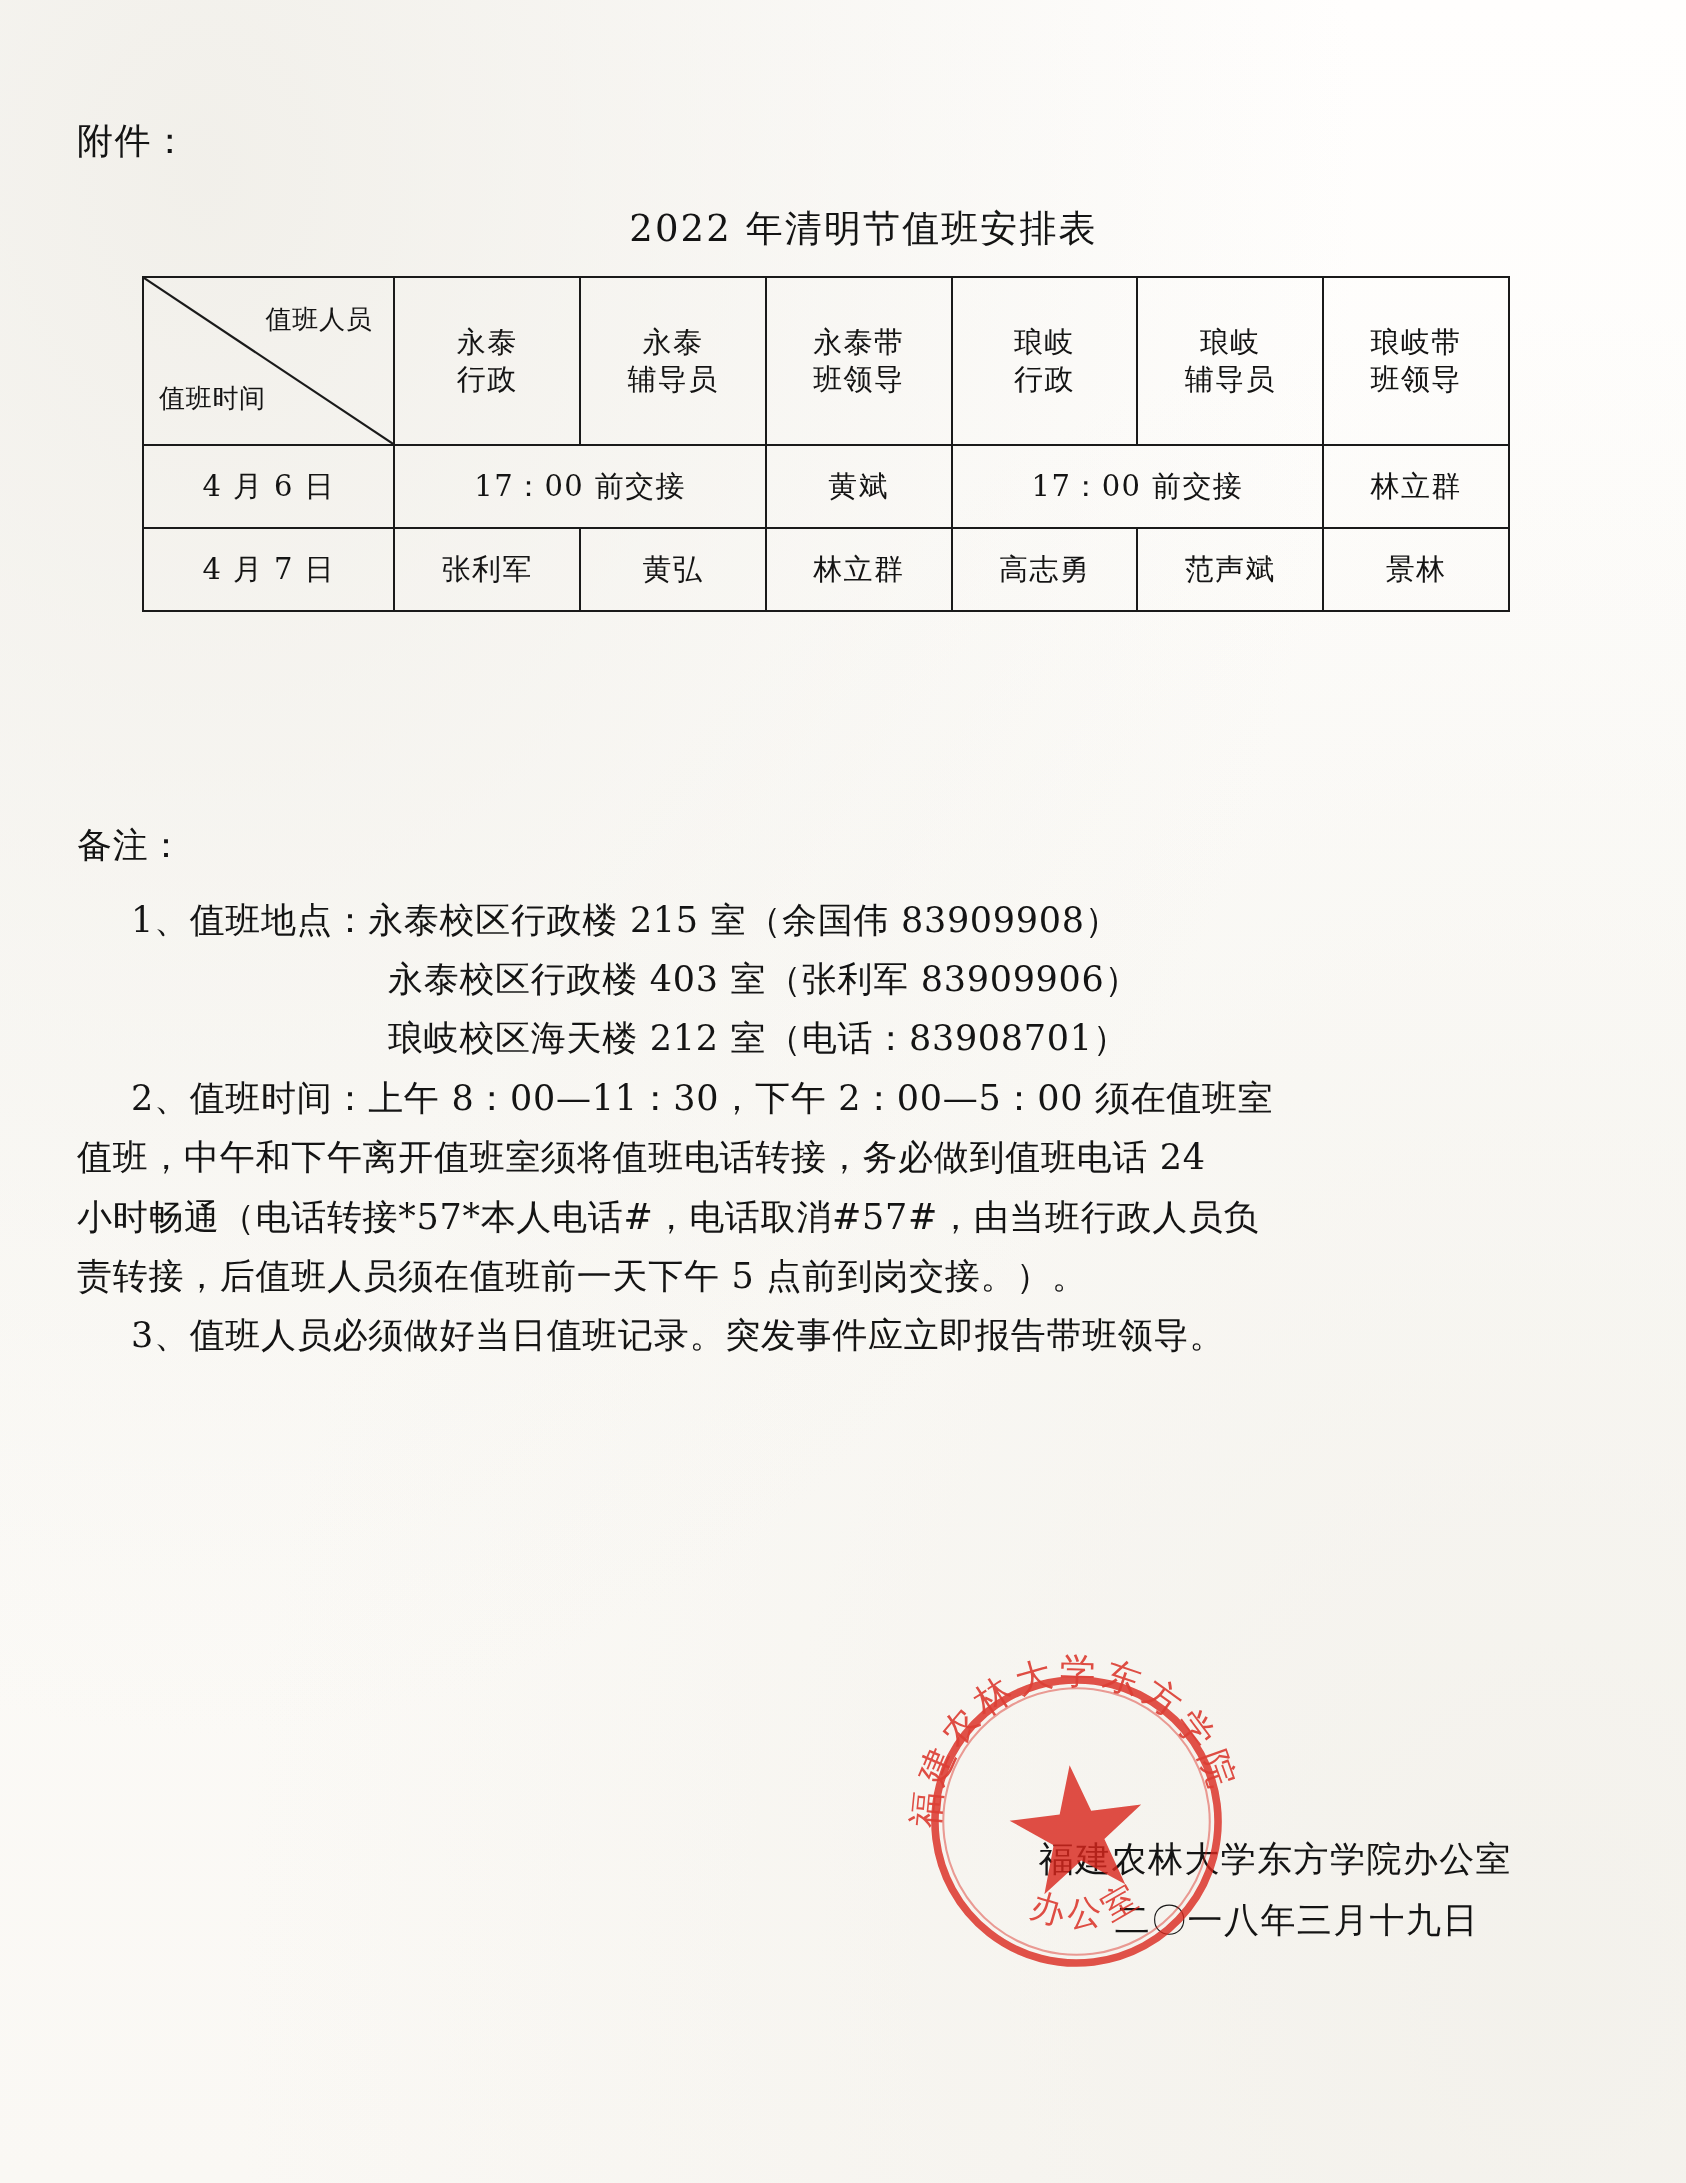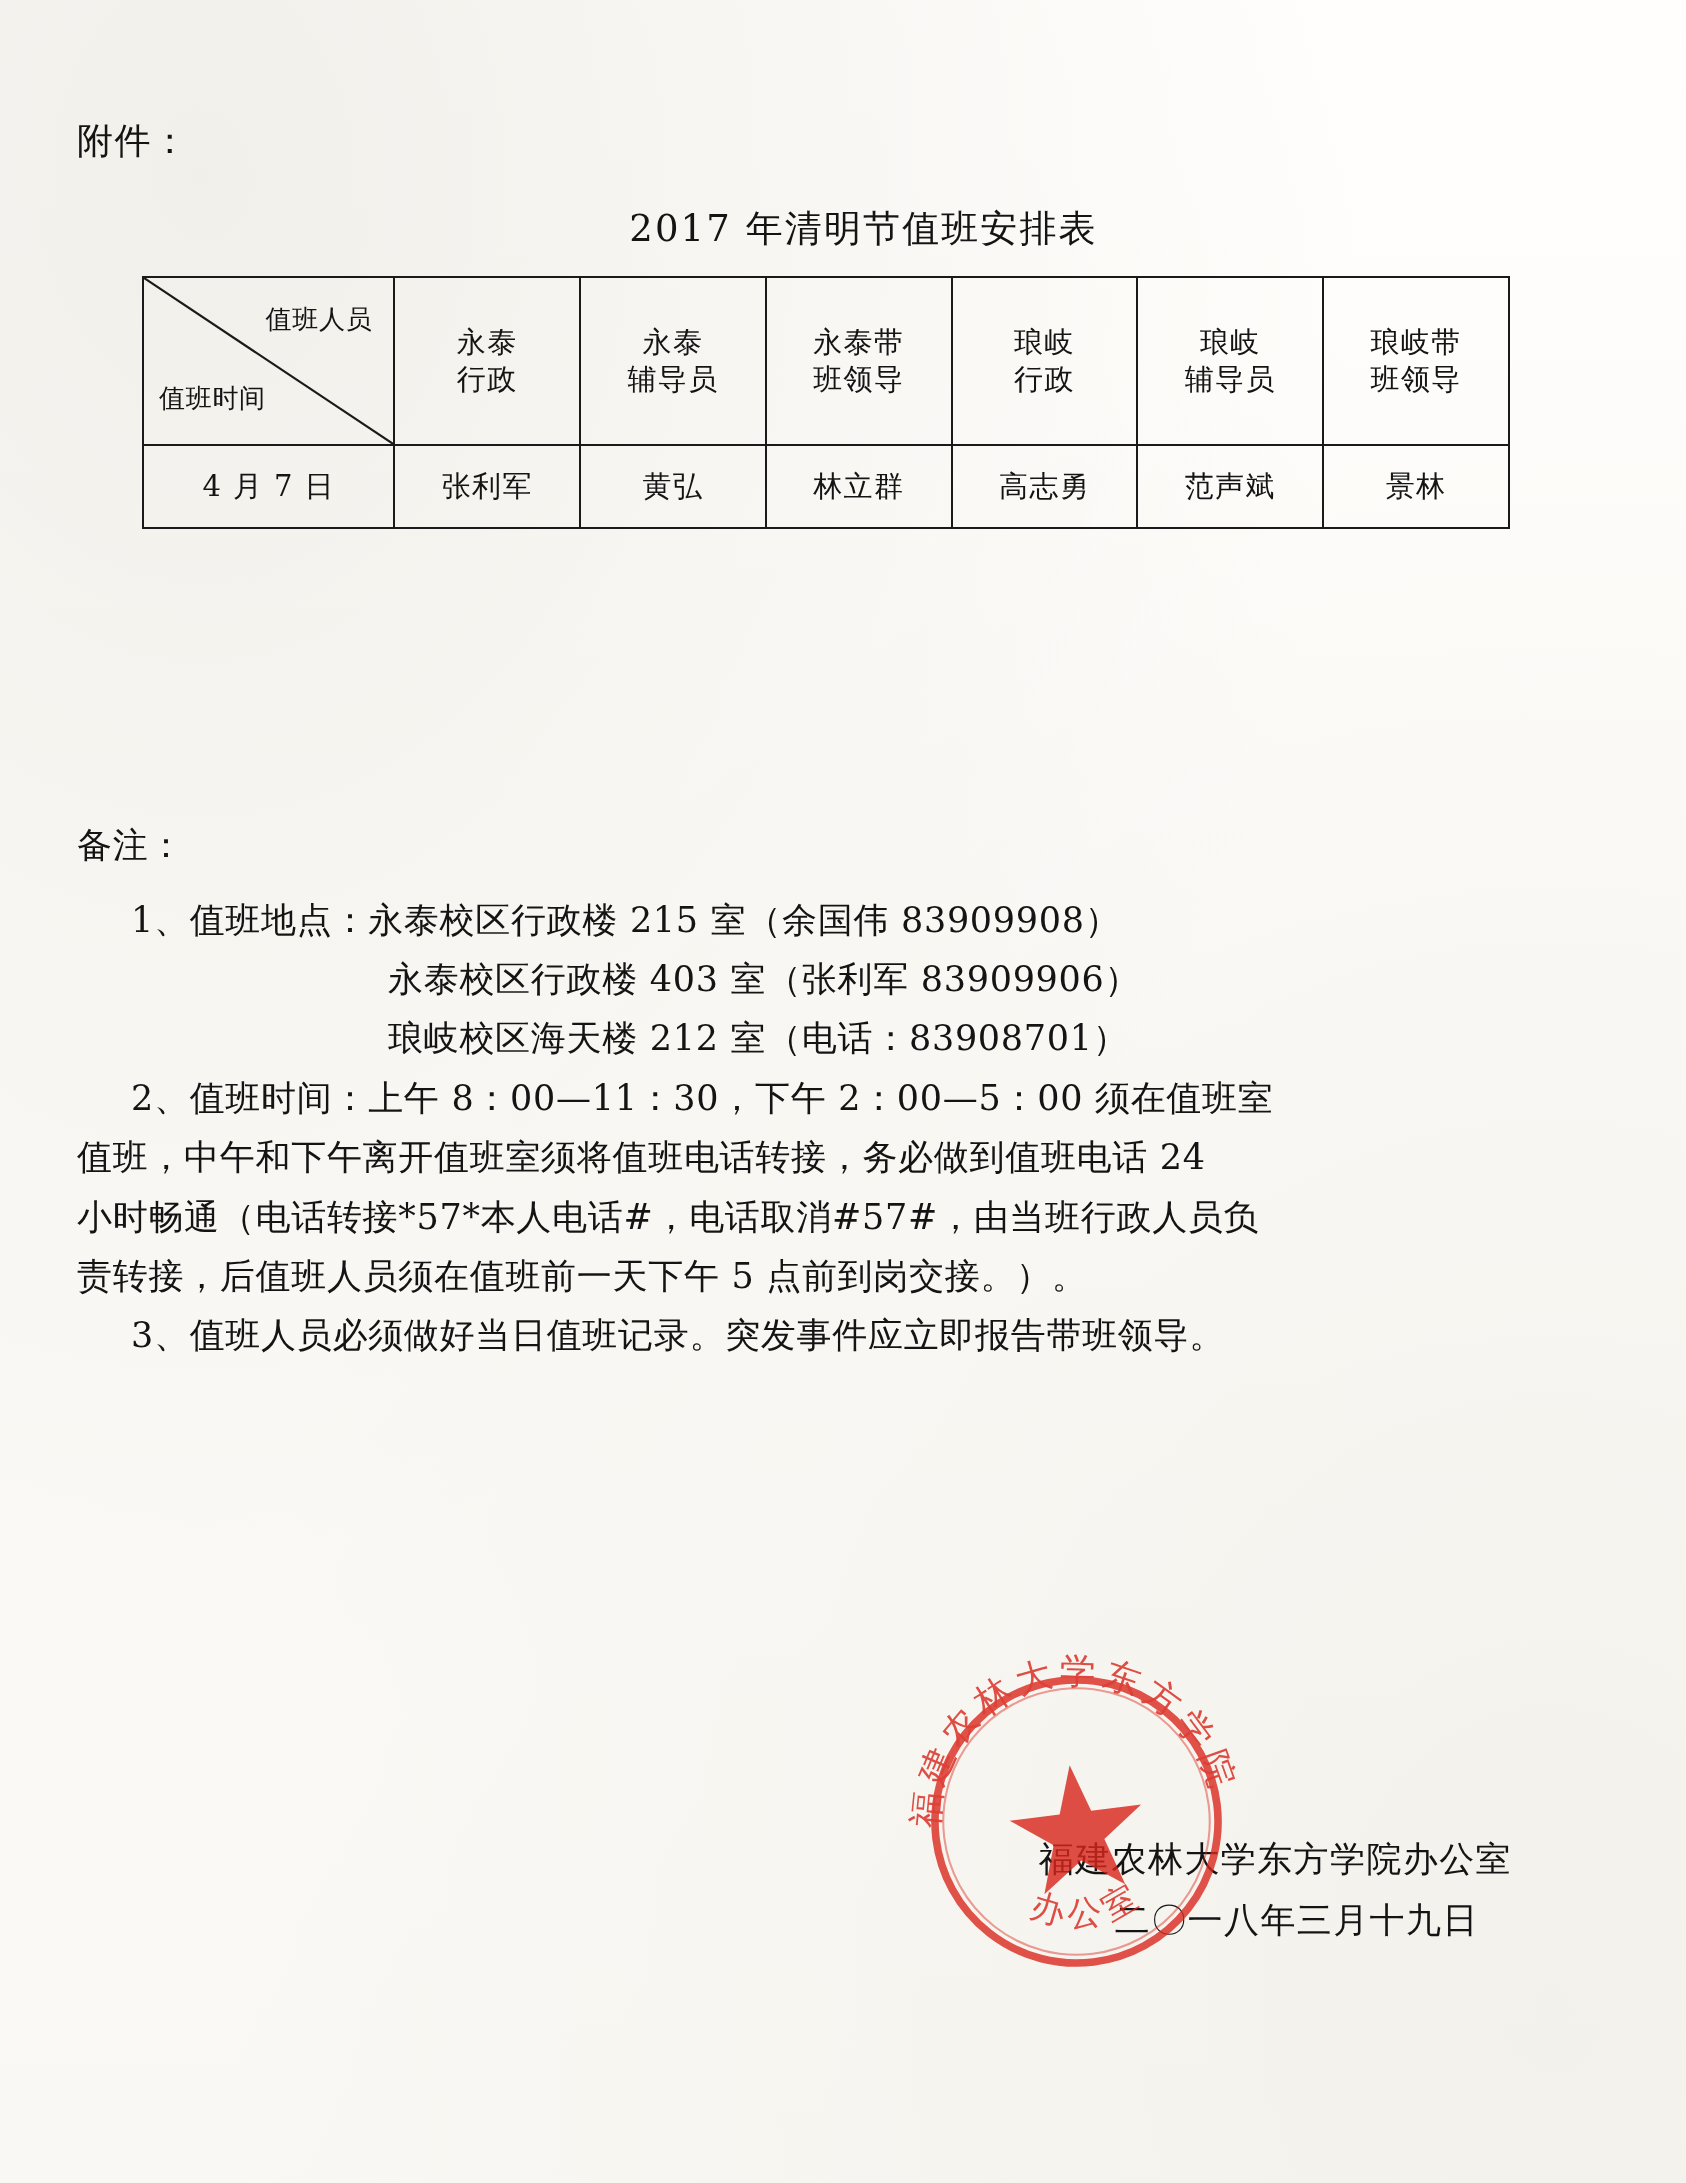--- a/index.html
+++ b/index.html
@@ -172,21 +172,21 @@
   .stamp svg { width: 100%; height: 100%; }
 </style>
 </head>
 <body>
 
 <div class="page">
   <div class="content">
 
     <div class="attach-label">附件：</div>
 
-    <div class="doc-title">2017 年清明节值班安排表</div>
+    <div class="doc-title">2022 年清明节值班安排表</div>
 
     <table class="duty-table">
       <colgroup>
         <col class="col-date">
           <col class="col-p">
           <col class="col-p">
           <col class="col-p">
         <col class="col-p">
           <col class="col-p">
           <col class="col-p">
@@ -220,20 +220,27 @@
             <div>琅岐</div>
             <div>辅导员</div>
           </td>
           <td>
             <div>琅岐带</div>
             <div>班领导</div>
           </td>
         </tr>
 
 
+        <tr class="body-row">
+          <td>4 月 6 日</td>
+          <td colspan="2">17：00 前交接</td>
+          <td>黄斌</td>
+          <td colspan="2">17：00 前交接</td>
+          <td>林立群</td>
+        </tr>
 
         <tr class="body-row">
           <td>4 月 7 日</td>
           <td>张利军</td>
           <td>黄弘</td>
           <td>林立群</td>
           <td>高志勇</td>
           <td>范声斌</td>
           <td>景林</td>
         </tr>

